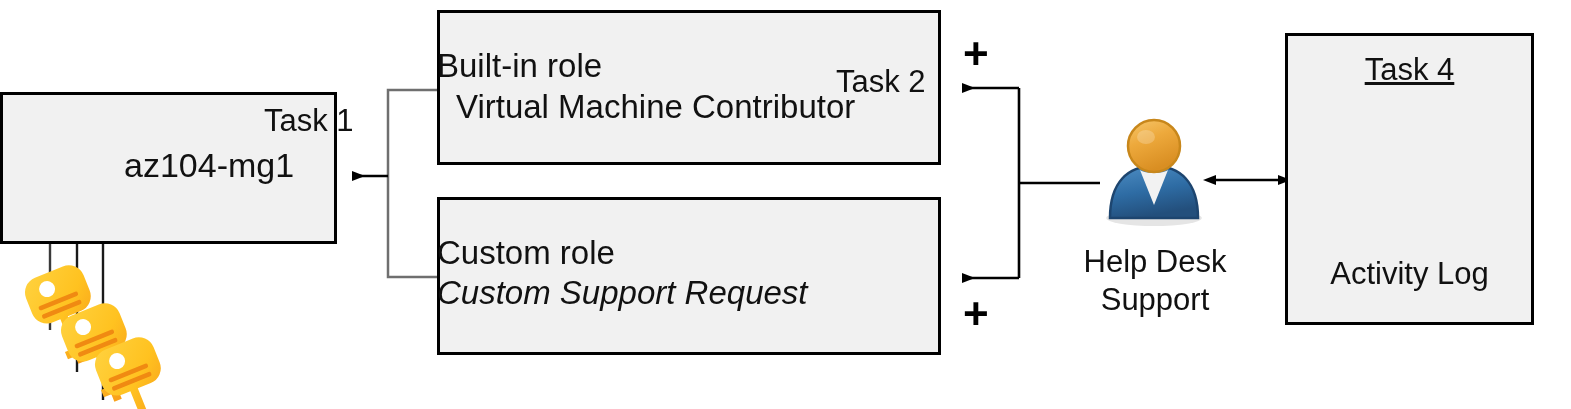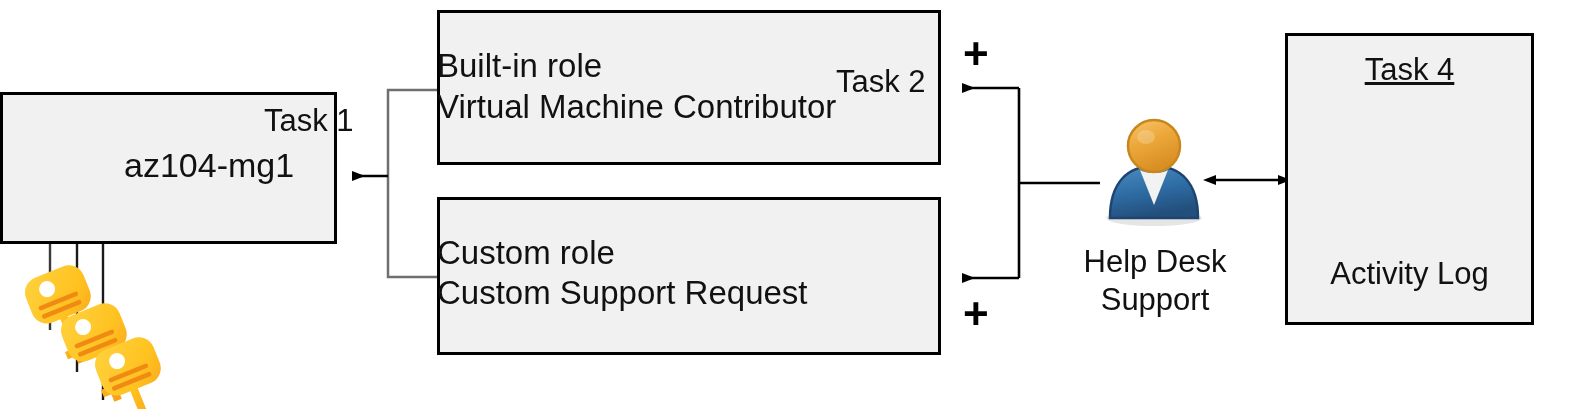--- a/index.html
+++ b/index.html
@@ -190,26 +190,26 @@
 
   <div class="box" style="left:0px; top:92px; width:337px; height:152px;">
   </div>
   <div class="task-label" style="left:252px; top:105px;margin-left:12px;">Task 1</div>
   <div class="mg-name" style="left:124px; top:148px;">az104-mg1</div>
 
   <div class="box" style="left:437px; top:10px; width:504px; height:155px;">
   </div>
   <div class="task-label" style="left:836px; top:22px;margin-top:44px;">Task 2</div>
   <div class="box-text" style="left:437px; width:504px; top:45px;">Built-in role</div>
-  <div class="box-text" style="left:437px; width:504px; top:86px;">Virtual Machine Contributor</div>
+  <div class="box-text" style="left:456px; width:504px; top:86px;">Virtual Machine Contributor</div>
 
   <div class="box" style="left:437px; top:197px; width:504px; height:158px;">
   </div>
   <div class="box-text" style="left:437px; width:504px; top:232px;">Custom role</div>
-  <div class="box-text" style="left:437px; width:600px; top:272px;">Custom Support Request</div>
+  <div class="box-text" style="left:437px; width:600px; top:272px;font-style:italic;">Custom Support Request</div>
 
   <div class="plus" style="left:963px; top:32px;">+</div>
   <div class="plus" style="left:963px; top:292px;">+</div>
 
   <div class="person-caption" style="left:1060px; width:190px; top:243px;">Help Desk</div>
   <div class="person-caption" style="left:1060px; width:190px; top:281px;">Support</div>
 
   <div class="box" style="left:1285px; top:33px; width:249px; height:292px;">
   </div>
   <div class="task-label" style="left:1285px; top:54px; width:249px; text-align:center;text-decoration:underline;">Task 4</div>

